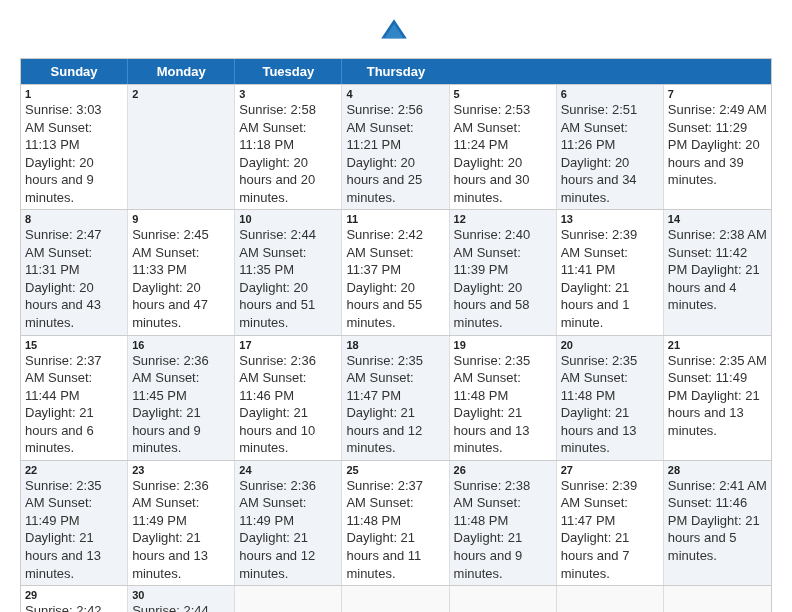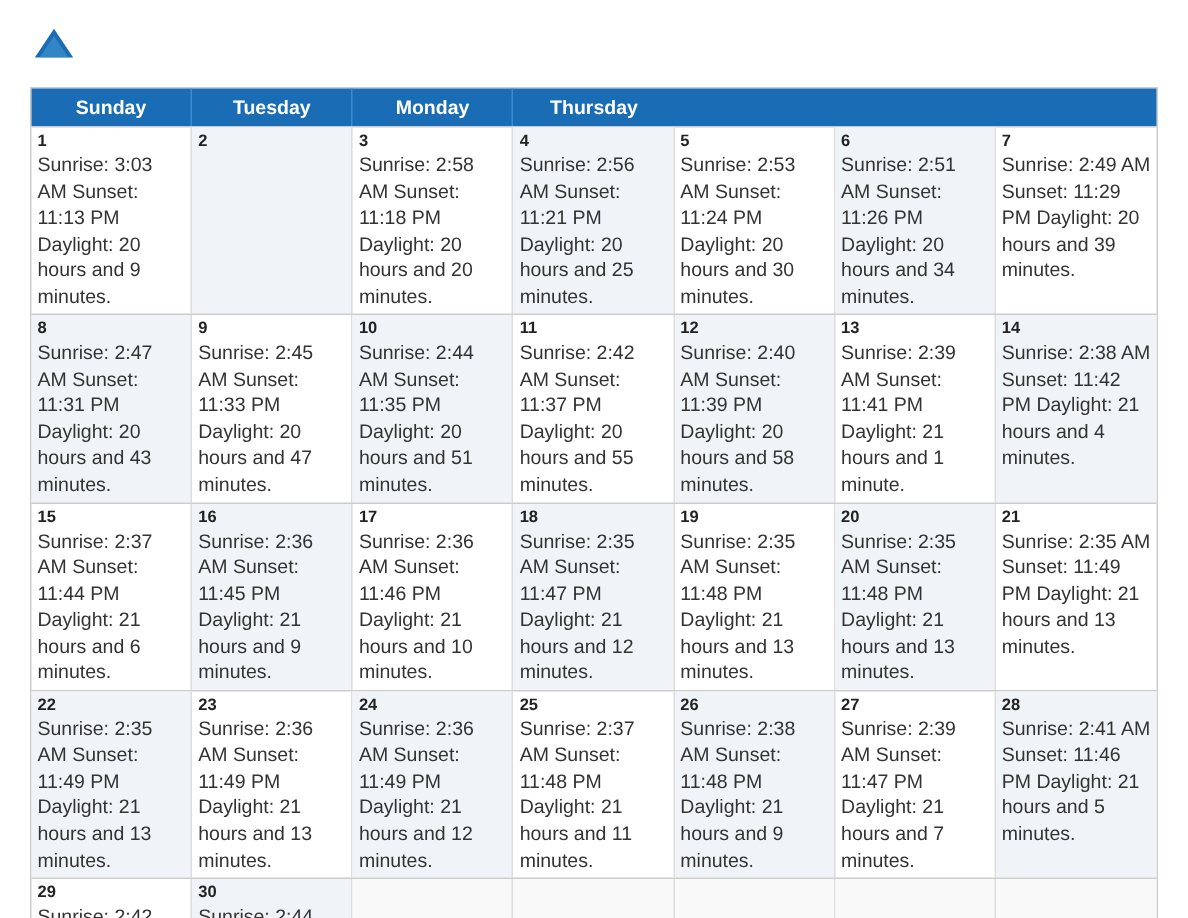--- a/index.html
+++ b/index.html
@@ -9,20 +9,21 @@
       width: 792px;
       height: 612px;
       overflow: hidden;
     }
     .page {
       width: 792px;
       height: 612px;
       padding: 16px 20px 10px 20px;
       display: flex;
       flex-direction: column;
+      align-items: center;
     }
     .header {
       display: flex;
       justify-content: space-between;
       align-items: flex-start;
       margin-bottom: 10px;
     }
     .logo {
       display: flex;
       align-items: center;
@@ -140,22 +141,22 @@
     </div>
     <div class="title-block">
       <div class="calendar-title"></div>
       <div class="calendar-subtitle"></div>
     </div>
   </div>
 
   <div class="calendar">
     <div class="cal-header-row">
     <div class="cal-header-cell">Sunday</div>
+        <div class="cal-header-cell">Monday</div>
         <div class="cal-header-cell">Tuesday</div>
-        <div class="cal-header-cell">Monday</div>
         <div class="cal-header-cell">Thursday</div>
       </div>
     <div class="cal-body">
     <div class="cal-week">
           <div class="cal-cell">
             <span class="day-num">1</span>
             <div class="day-info">Sunrise: 3:03 AM
 Sunset: 11:13 PM
 Daylight: 20 hours
 and 9 minutes.</div>

